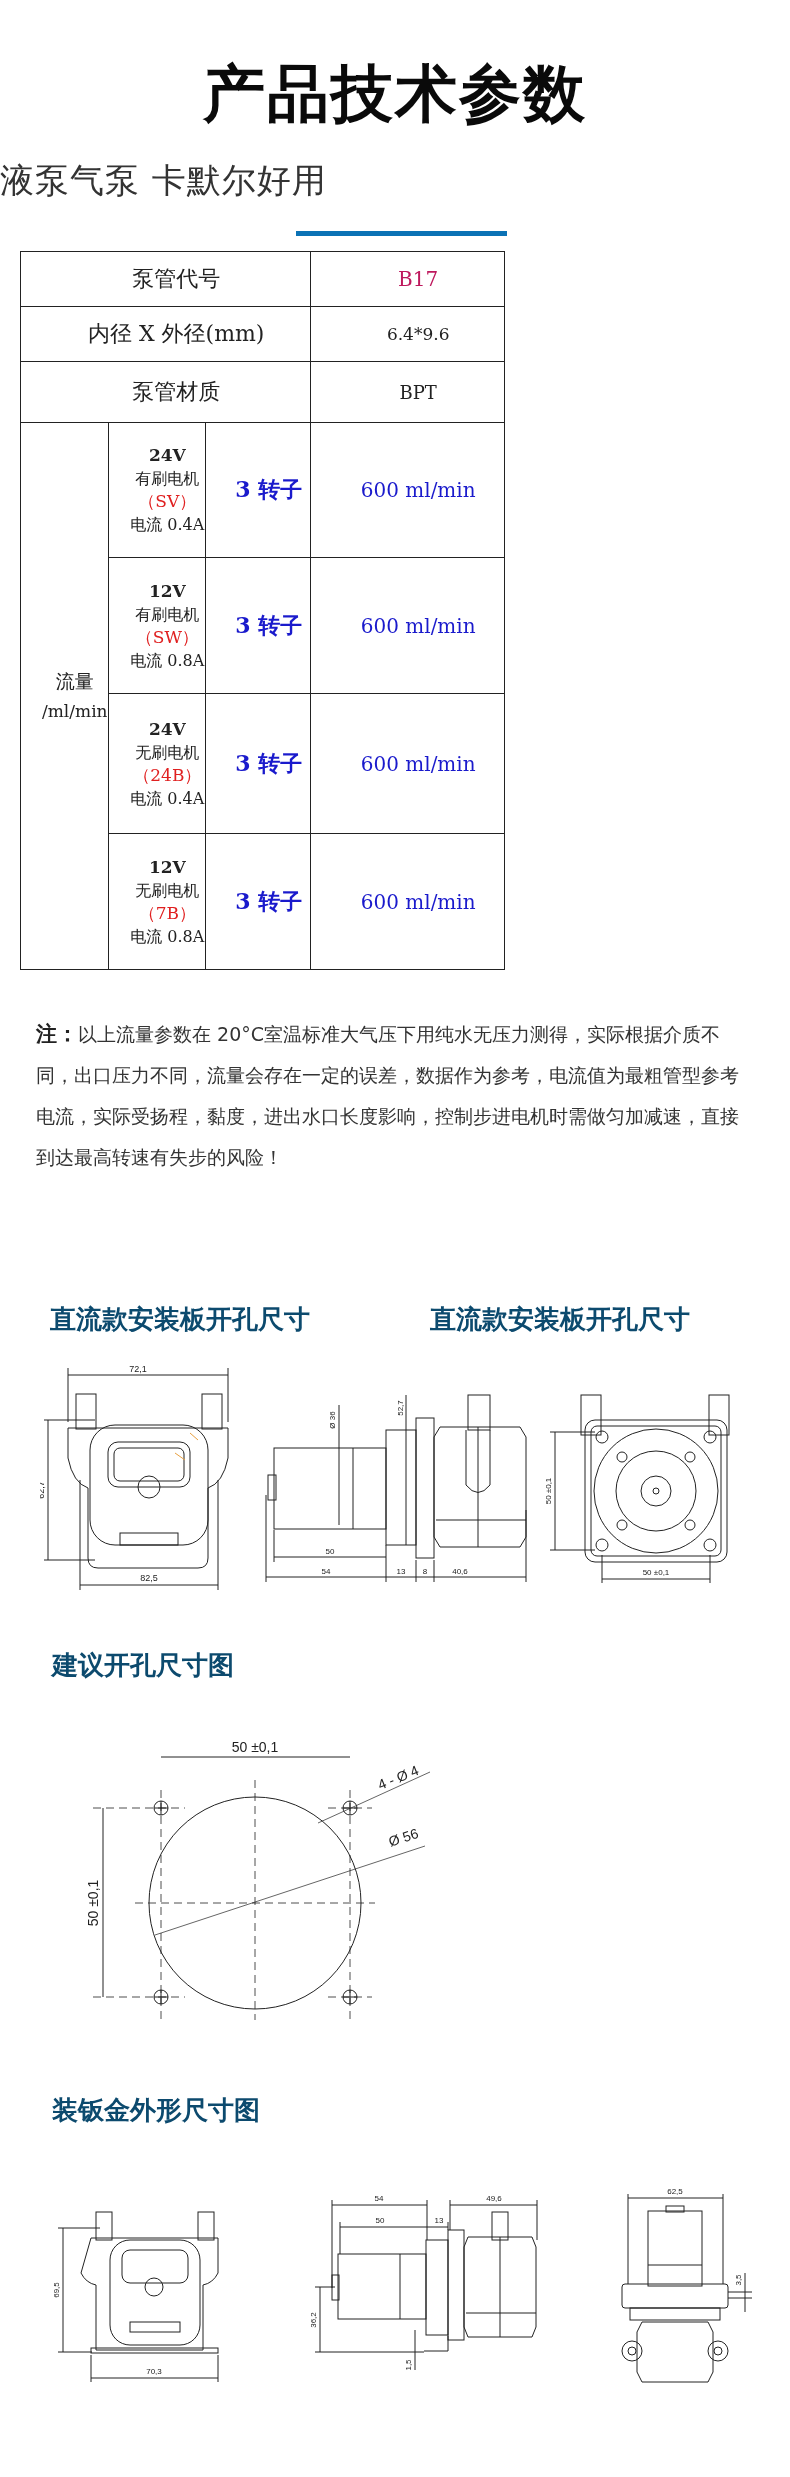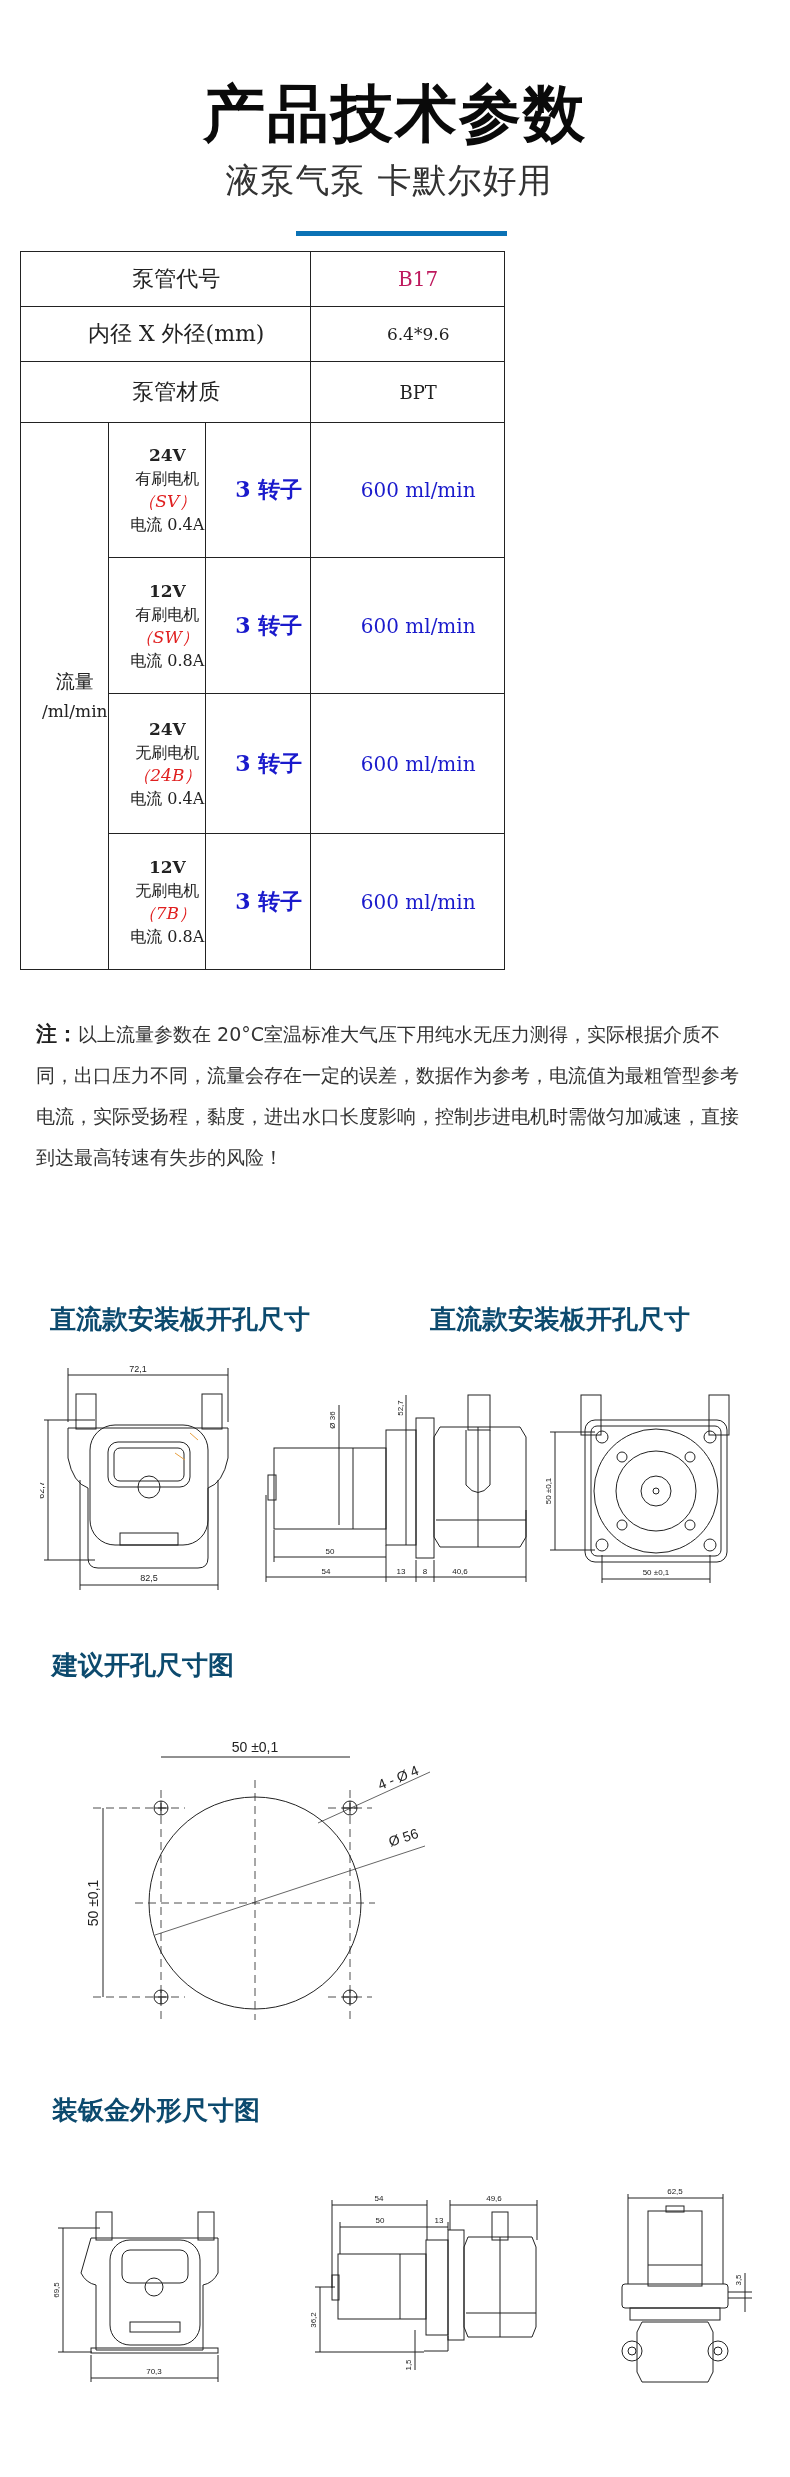--- a/index.html
+++ b/index.html
@@ -1,30 +1,30 @@
 <!DOCTYPE html>
 <html><head>
 <meta charset="utf-8">
 <style>
   * { box-sizing: border-box; margin: 0; padding: 0; }
   body { width: 790px; height: 2477px; background: #ffffff; position: relative; overflow: hidden;
          font-family: "DejaVu Sans", "Liberation Sans", sans-serif; color: #111; }
   .abs { position: absolute; }
-  .title { left: 0; width: 790px; top: 52px; text-align: center; font-size: 62px; font-weight: bold; letter-spacing: 2px; color: #0a0a0a; margin-top: 20px; }
-  .subtitle { left: 0; width: 778px; top: 158px; text-align: center; font-size: 34px; color: #333; letter-spacing: 1px; }
+  .title { left: 0; width: 790px; top: 52px; text-align: center; font-size: 62px; font-weight: bold; letter-spacing: 2px; color: #0a0a0a; }
+  .subtitle { left: 0; width: 778px; top: 158px; text-align: left; font-size: 34px; color: #333; letter-spacing: 1px; }
   .accent-bar { left: 296px; top: 231px; width: 211px; height: 5px; }
   
   .spec-table { left: 20px; top: 251px; width: 485px; border-collapse: collapse; font-family: "DejaVu Serif", "Liberation Serif", serif; }
   .spec-table td { border: 1.5px solid #222; text-align: center; vertical-align: middle; padding-left: 21px; }
   .spec-table .lbl { font-size: 22px; color: #222; }
   .spec-table .val { font-size: 18px; color: #222; }
   .spec-table .val-code { font-size: 20px; }
   .motor-cell { font-size: 16px; line-height: 23px; color: #222; }
   .motor-cell .v { font-weight: bold; font-size: 17px; }
-  .motor-cell .code { color: #e02020; font-size: 17px; font-style: italic; }
+  .motor-cell .code { color: #e02020; font-size: 17px; }
   .rotor { font-size: 22px; font-weight: bold; }
   .flow { font-size: 20px; }
   .flow-label { font-size: 19px; line-height: 30px; color: #222; }
   
   .note { left: 36px; top: 1014px; width: 720px; font-size: 19px; line-height: 41px; color: #333; }
   .note b { font-size: 21px; color: #222; }
   .section-title { font-size: 26px; font-weight: bold; color: #0c4a6e; }
   svg text { font-family: "Liberation Sans", sans-serif; }
 </style>
 </head>

